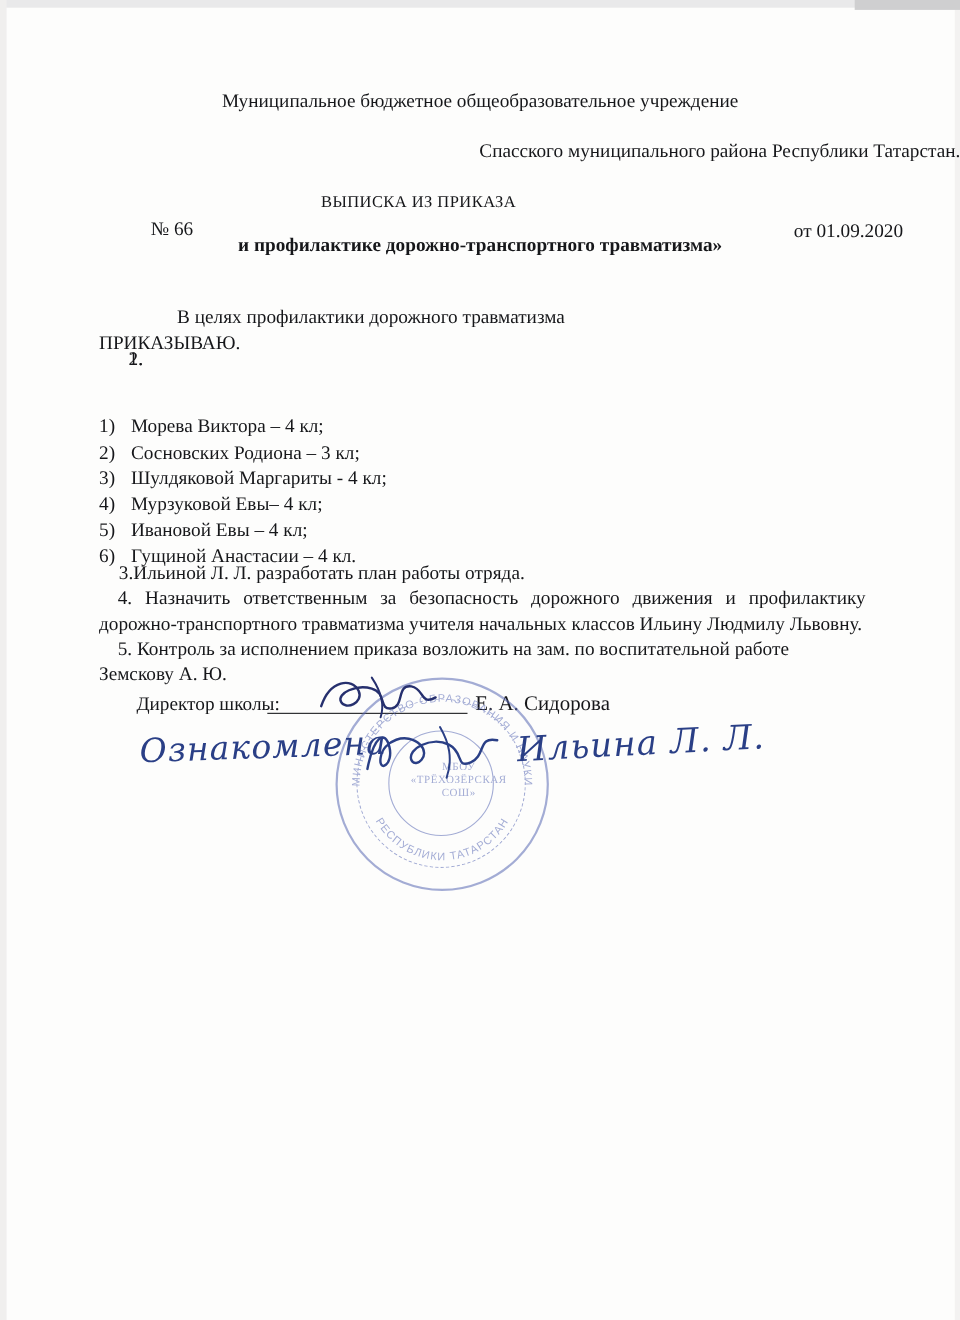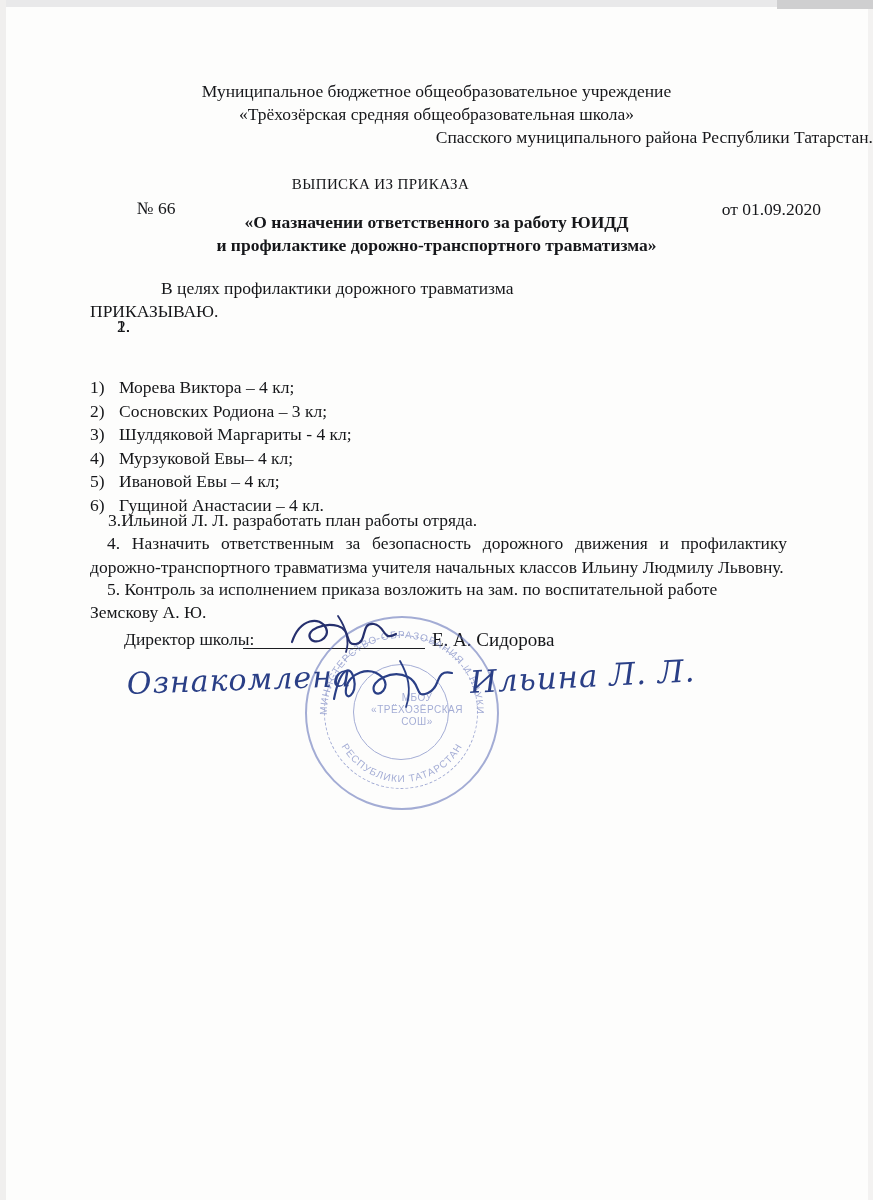--- a/index.html
+++ b/index.html
@@ -258,21 +258,21 @@
     border: 1.6px solid #5b6bb5;
   }
   .stamp .core-text {
     position: absolute;
     top: 74px;
     left: 0;
     width: 220px;
     text-align: center;
     font-size: 10px;
     line-height: 12px;
-    font-family: Liberation Sans, sans-serif;
+    font-family: Liberation Serif, serif;
     letter-spacing: 0.5px;
   }
   .stamp .ring-text {
     position: absolute;
     inset: 0;
     font-size: 9px;
     font-family: "Liberation Sans", sans-serif;
   }
 </style>
 </head>
@@ -281,30 +281,28 @@
 <div class="page">
   <div class="scan-edge-top"></div>
   <div class="scan-edge-left"></div>
   <div class="scan-edge-right"></div>
   <div class="scan-corner"></div>
 </div>
 
 <div class="content">
 
   <div class="hdr hdr1">Муниципальное бюджетное общеобразовательное учреждение</div>
-  <div class="hdr hdr2">«Трёхозёрская средняя общеобразовательная школа»</div>
   <div class="hdr hdr3">Спасского муниципального района Республики Татарстан.</div>
 
   <div class="doc-type">ВЫПИСКА ИЗ ПРИКАЗА</div>
 
   <div class="order-no">№ 66</div>
   <div class="order-date">от 01.09.2020</div>
 
   <div class="title">
-    <div>«О назначении ответственного за работу ЮИДД</div>
     <div>и профилактике дорожно-транспортного травматизма»</div>
   </div>
 
   <div class="para p-goal">В целях профилактики дорожного травматизма</div>
   <div class="para p-order">ПРИКАЗЫВАЮ.</div>
 
   <ul class="num-list">
     <li>
       <span class="marker">1.</span>
     </li>

